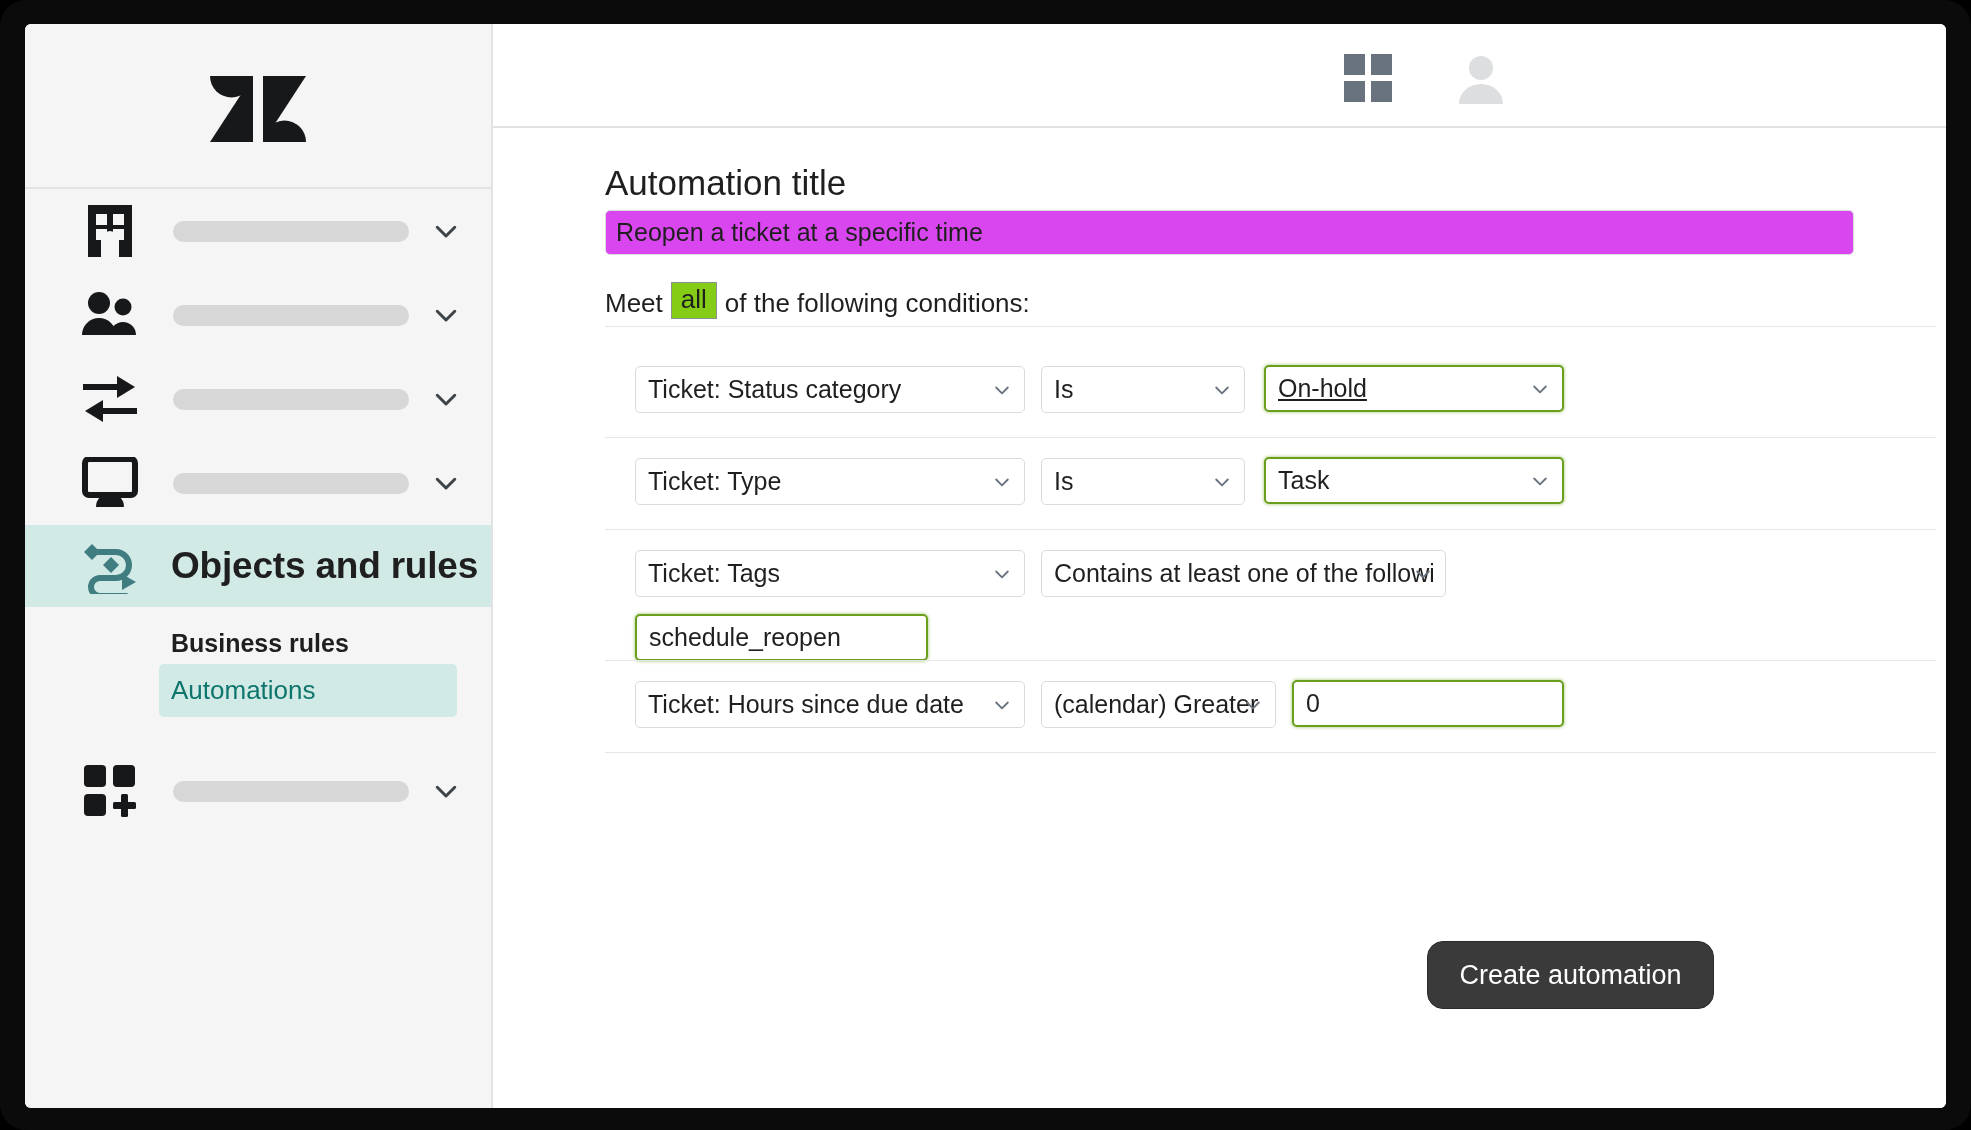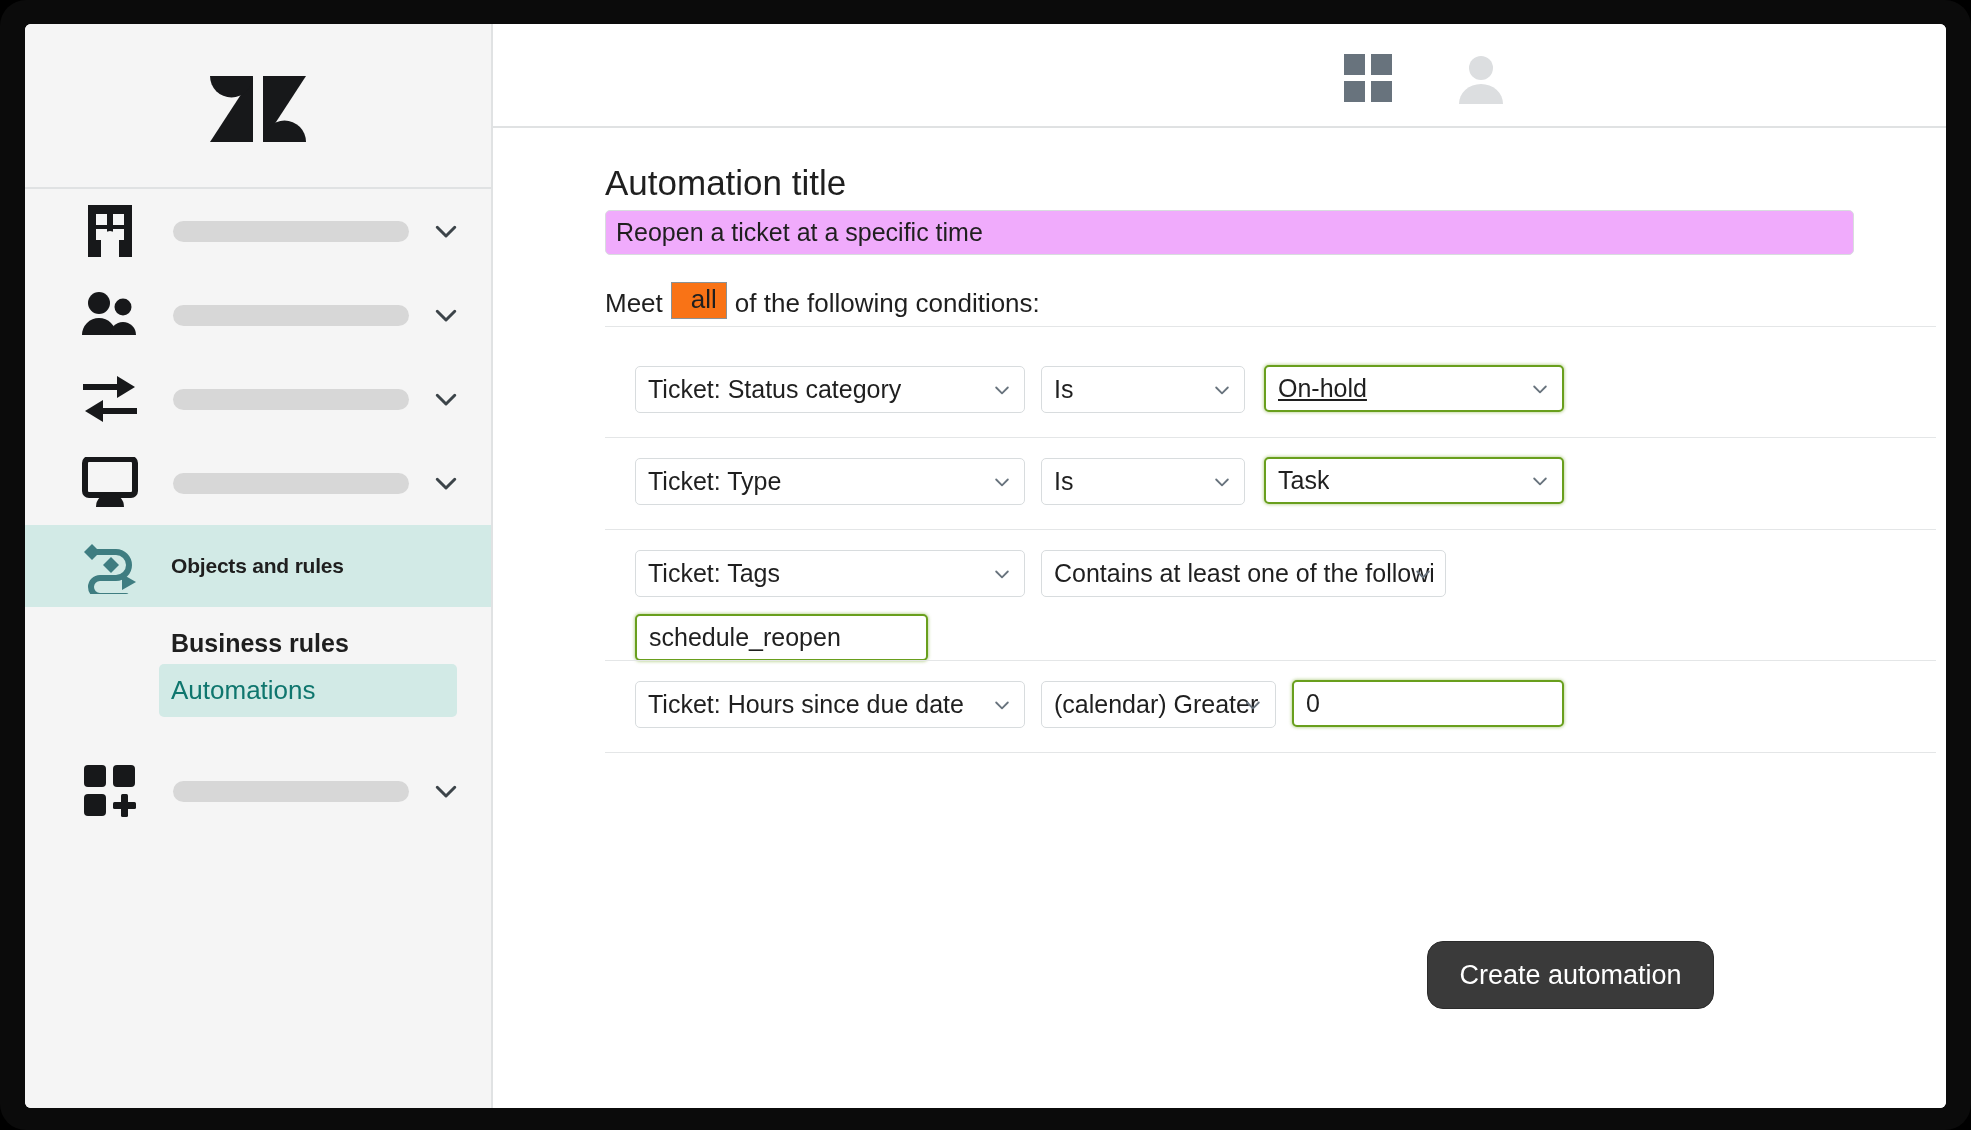--- a/index.html
+++ b/index.html
@@ -87,21 +87,21 @@
     align-items: center;
   }
   #nav-objects .nav-ico {
     position: absolute; left: 52px;
     width: 64px; height: 58px;
     display: flex; align-items: center; justify-content: center;
   }
   #nav-objects .objects-label {
     position: absolute;
     left: 146px;
-    font-size: 21px;
+    font-size: 37px;
     font-weight: bold;
     color: #1f1f1f;
     letter-spacing: -0.2px;
   }
 
   #subnav { padding-top: 14px; }
   .sub-heading {
     margin-left: 146px;
     font-size: 25px;
     font-weight: bold;
@@ -181,40 +181,40 @@
     font-size: 35px;
     color: #1f1f1f;
   }
 
   #title-input {
     position: absolute;
     left: 56px; top: 82px;
     width: 1249px; height: 45px;
     border: 1px solid #d8dcde;
     border-radius: 5px;
-    background: #f0abfc;
+    background: #d946ef;
     font-family: "Liberation Sans", sans-serif;
     font-size: 25px;
     color: #1f1f1f;
     padding: 0 10px;
   }
 
   #meet-line {
     position: absolute;
     left: 56px; top: 154px;
     display: flex;
     align-items: flex-end;
     font-size: 26px;
     color: #1f1f1f;
   }
   #meet-all-select {
     display: inline-block;
     border: 1px solid #8a9296;
-    background: #f97316;
-    padding: 2px 9px 3px 19px;
+    background: #84cc16;
+    padding: 2px 9px 3px 9px;
     margin: 0 8px;
     font-size: 26px;
     line-height: 1.15;
     color: #1f1f1f;
     cursor: pointer;
   }
 
   
   .hr {
     position: absolute;

